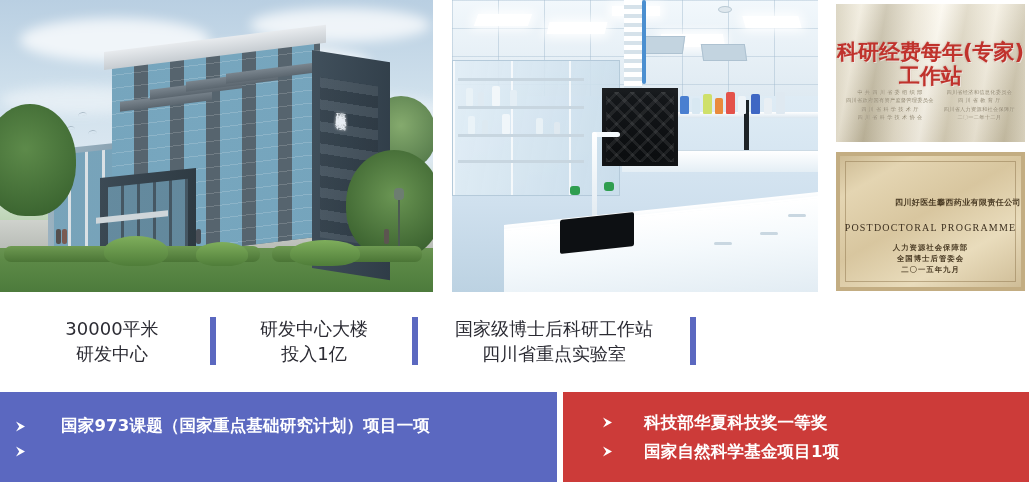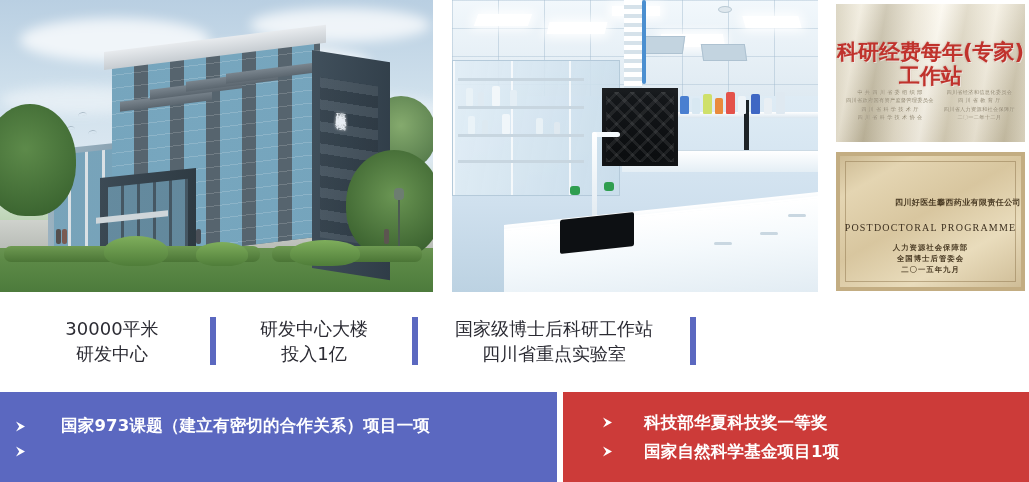--- a/index.html
+++ b/index.html
@@ -512,21 +512,21 @@
 
   <div class="banner-row">
 
     <div class="banner banner-blue">
       <div class="b-item">
         <span class="b-arrow">
           <svg width="13" height="13" viewBox="0 0 13 13">
             <path d="M2 1.5 L11 6.5 L2 11.5 L5.2 6.5 Z" fill="#ffffff"></path>
           </svg>
         </span>
-        <span class="b-text">国家973课题（建立有密切的合作关系）项目一项</span>
+        <span class="b-text">国家973课题（国家重点基础研究计划）项目一项</span>
       </div>
       <div class="b-item">
         <span class="b-arrow">
           <svg width="13" height="13" viewBox="0 0 13 13">
             <path d="M2 1.5 L11 6.5 L2 11.5 L5.2 6.5 Z" fill="#ffffff"></path>
           </svg>
         </span>
       </div>
     </div>
 

